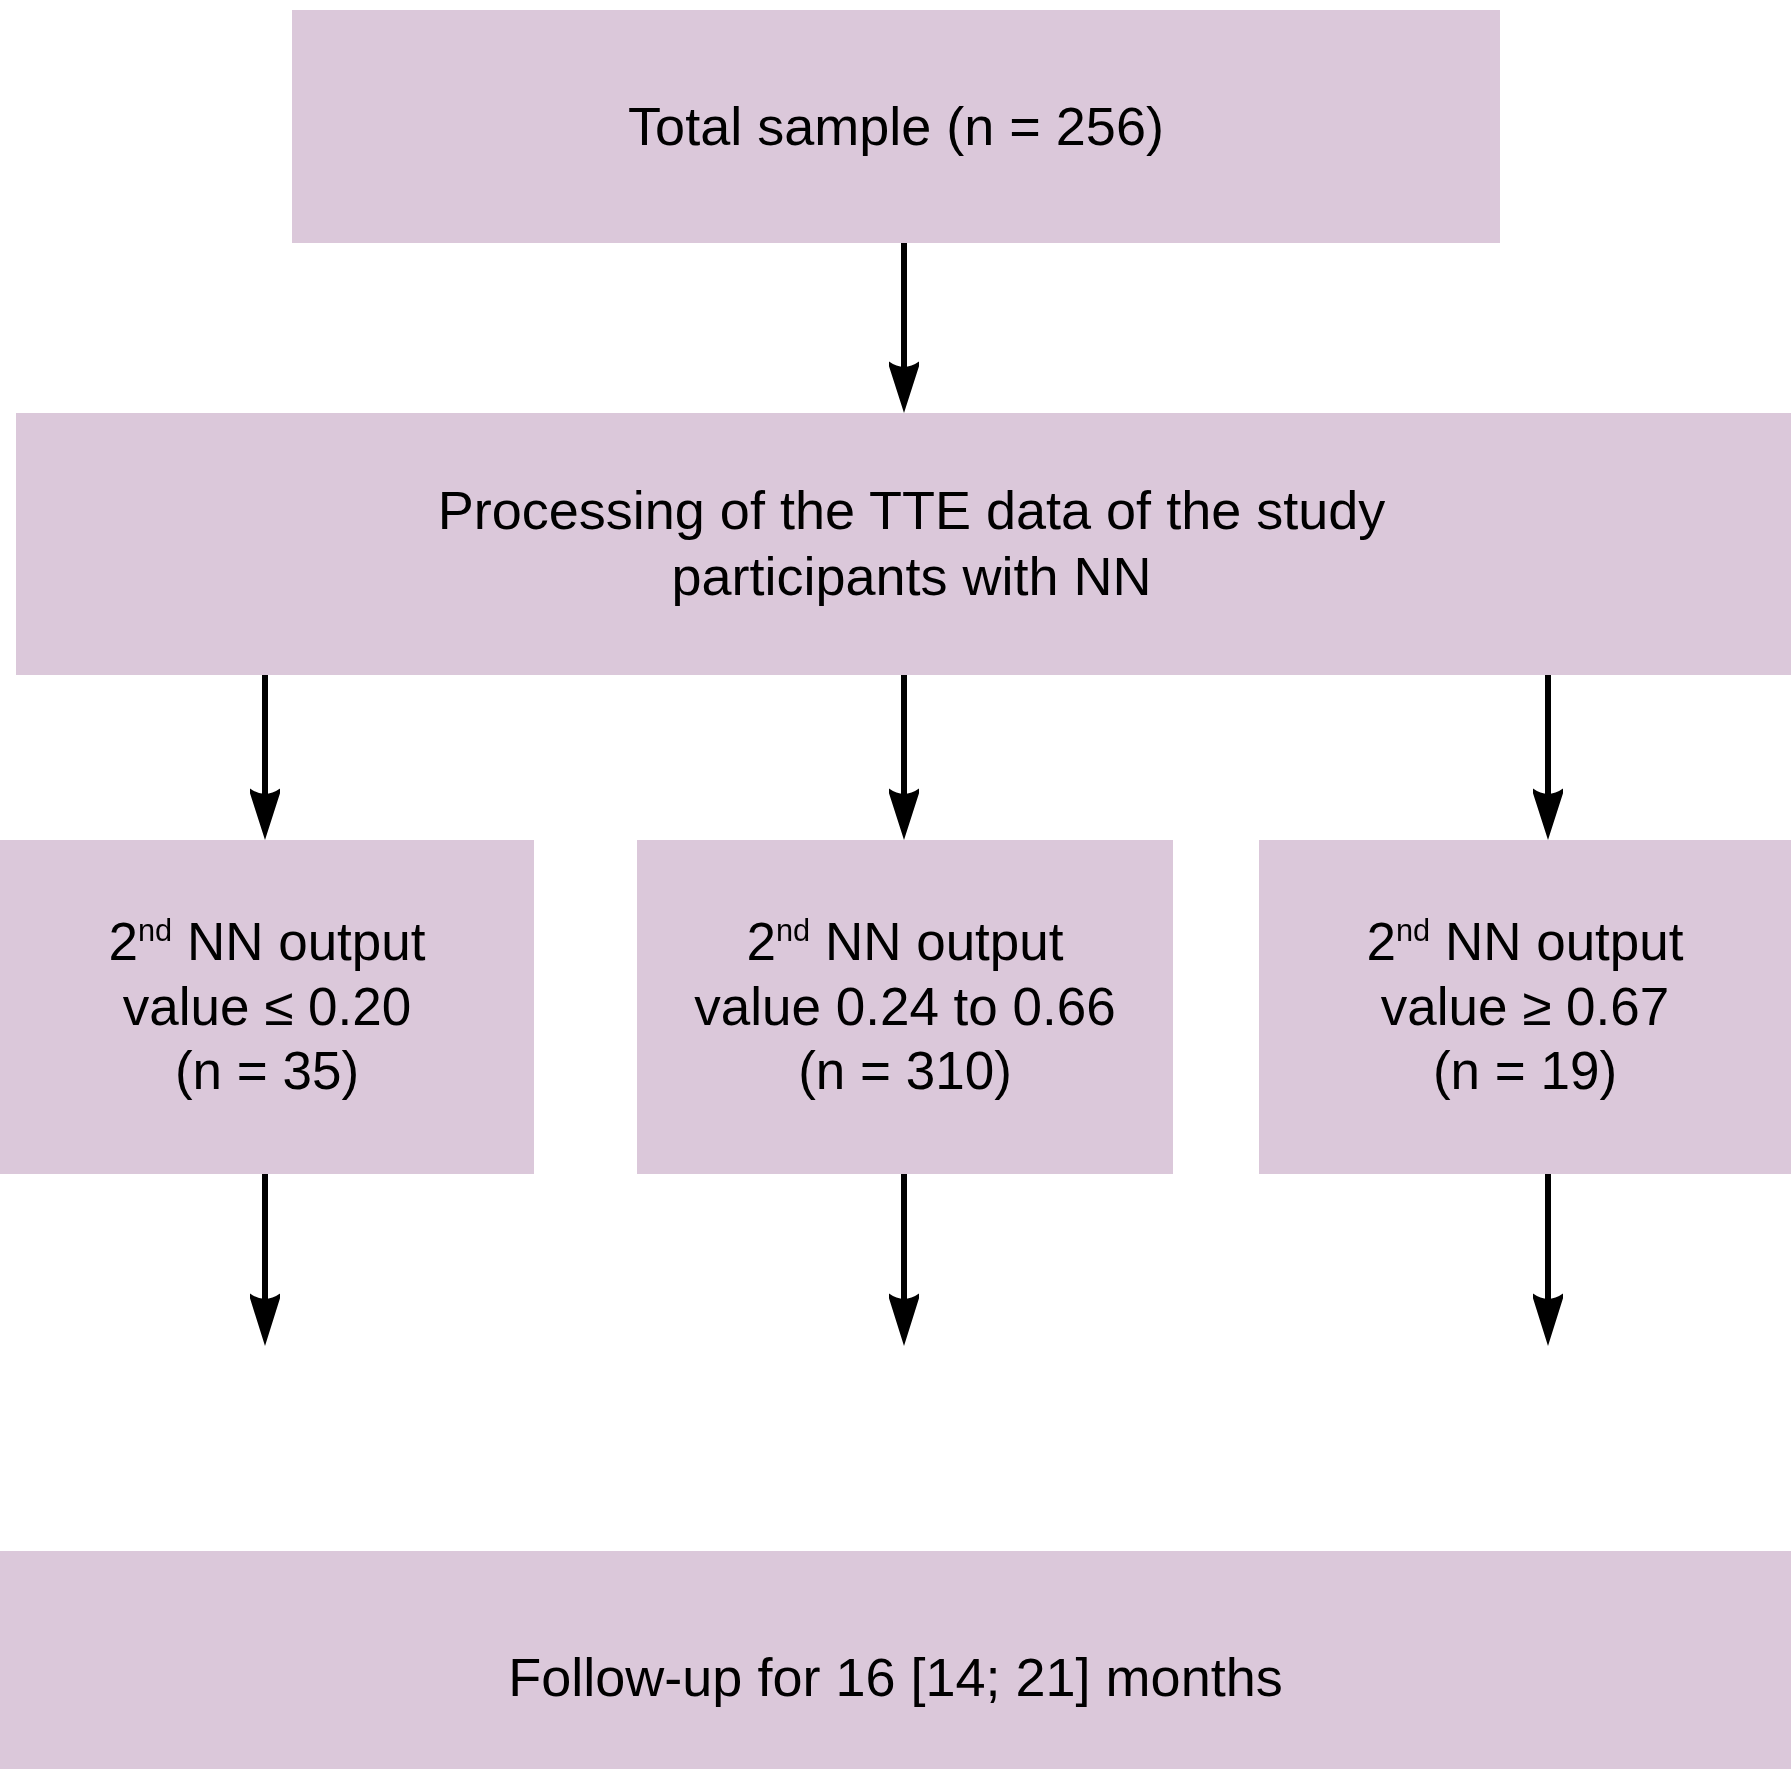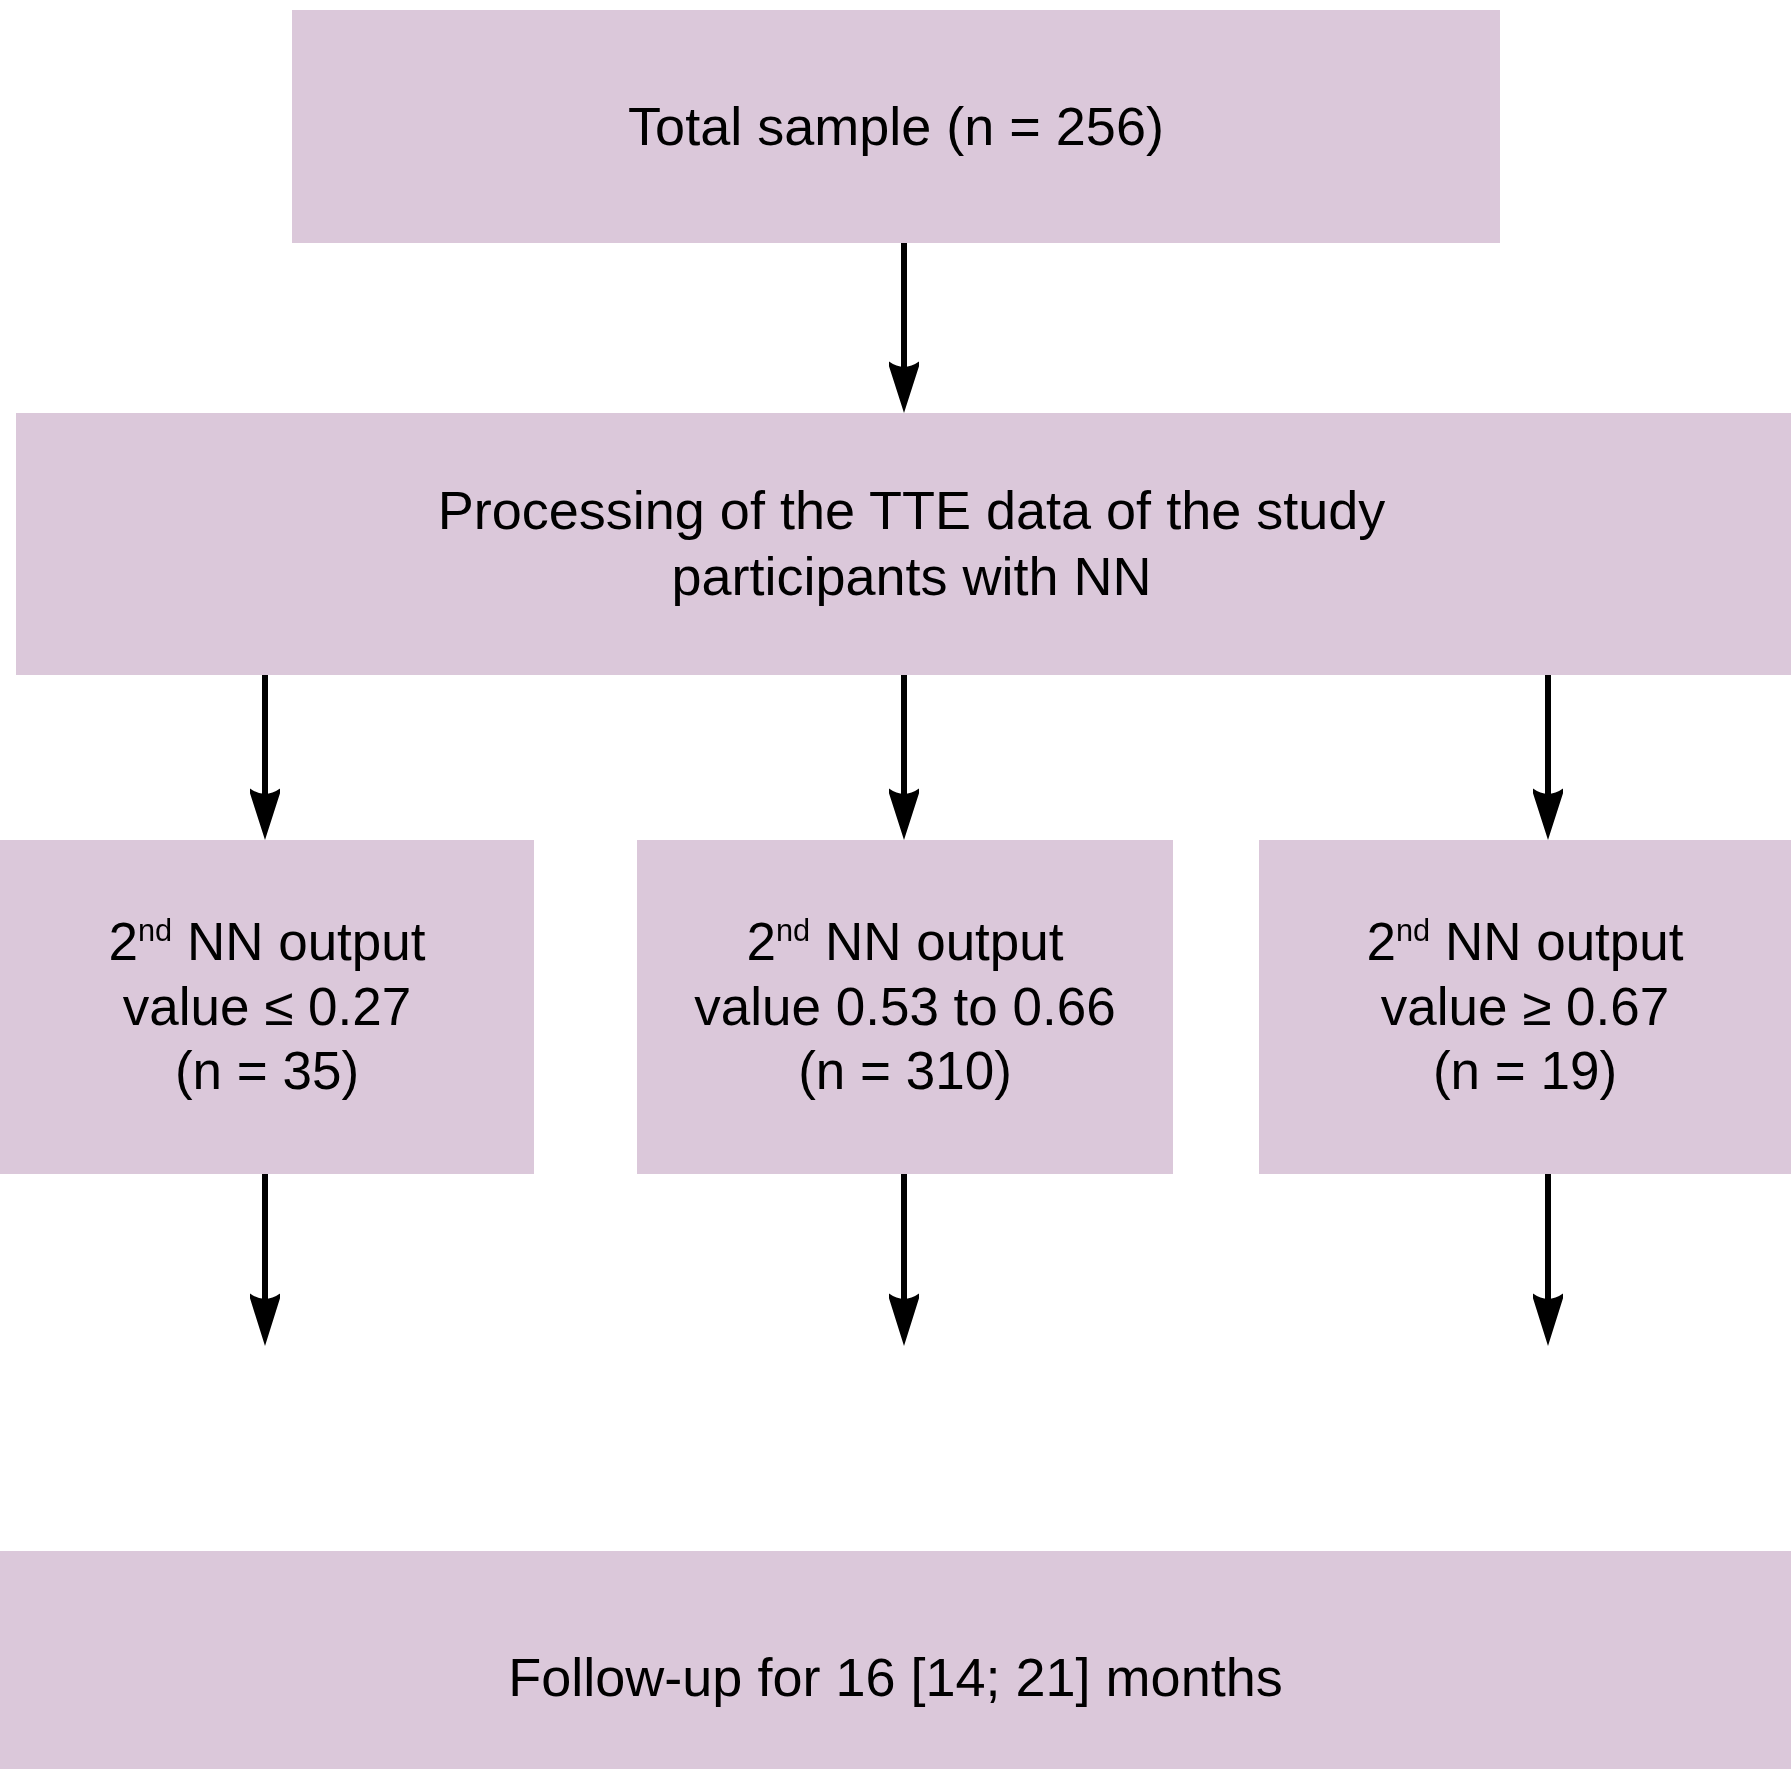--- a/index.html
+++ b/index.html
@@ -112,25 +112,25 @@
   </div>
 
   <div class="arrow" style="left:1533px; top:675px;">
     <svg width="30" height="165" viewBox="0 0 30 165">
       <line x1="15" y1="0" x2="15" y2="128" stroke="#000" stroke-width="6"></line>
       <path d="M 15 165 L 32 112 Q 15 126 -2 112 Z" fill="#000"></path>
     </svg>
   </div>
 
   <div class="node" id="node-group-low">
-    <span class="node-text"><span><span>2</span><sup>nd</sup><span> NN output</span></span><br><span>value ≤ 0.27</span><br><span>(n = 35)</span></span>
+    <span class="node-text"><span><span>2</span><sup>nd</sup><span> NN output</span></span><br><span>value ≤ 0.20</span><br><span>(n = 35)</span></span>
   </div>
 
   <div class="node" id="node-group-mid">
-    <span class="node-text"><span><span>2</span><sup>nd</sup><span> NN output</span></span><br><span>value 0.53 to 0.66</span><br><span>(n = 310)</span></span>
+    <span class="node-text"><span><span>2</span><sup>nd</sup><span> NN output</span></span><br><span>value 0.24 to 0.66</span><br><span>(n = 310)</span></span>
   </div>
 
   <div class="node" id="node-group-high">
     <span class="node-text"><span><span>2</span><sup>nd</sup><span> NN output</span></span><br><span>value ≥ 0.67</span><br><span>(n = 19)</span></span>
   </div>
 
   <div class="arrow" style="left:250px; top:1174px;">
     <svg width="30" height="172" viewBox="0 0 30 172">
       <line x1="15" y1="0" x2="15" y2="134" stroke="#000" stroke-width="6"></line>
       <path d="M 15 172 L 32 118 Q 15 132 -2 118 Z" fill="#000"></path>

